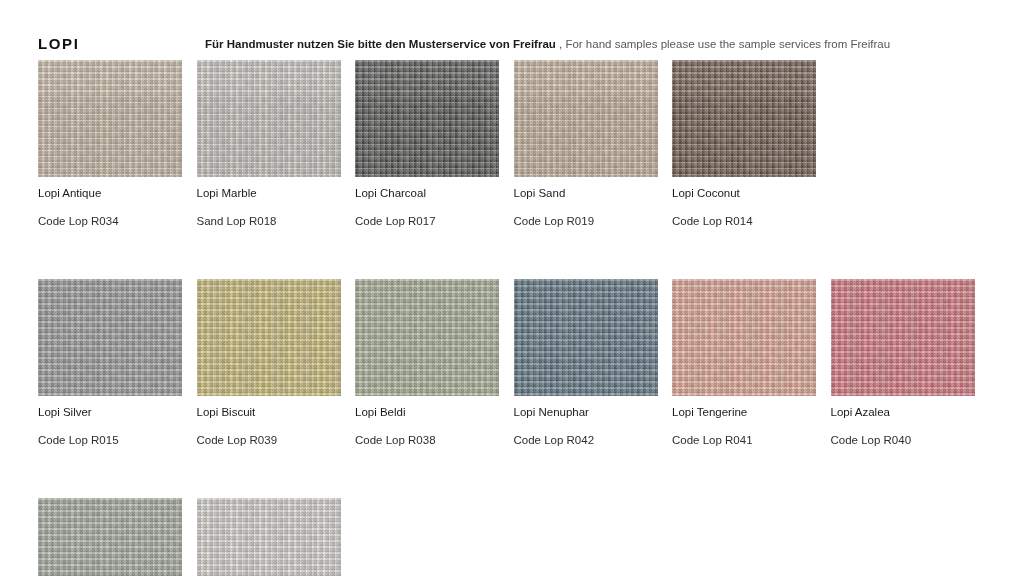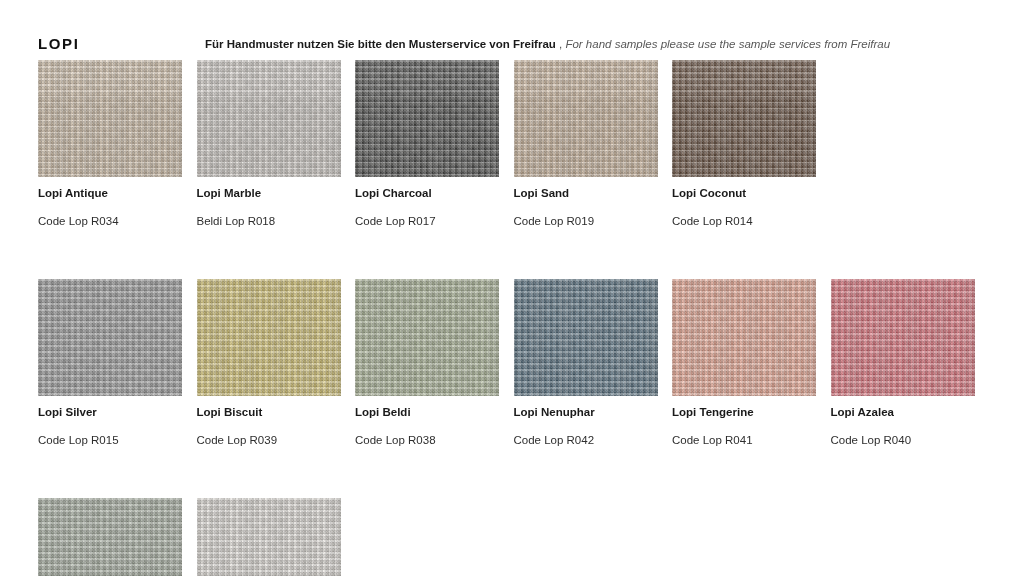--- a/index.html
+++ b/index.html
@@ -49,21 +49,20 @@
     font-weight: 700;
     color: #1a1a1a;
   }
   .sample-note .sep {
     font-weight: 400;
     color: #555555;
   }
   .sample-note .en {
     font-weight: 400;
     color: #585858;
-    font-style: italic;
   }
 
   
   .swatch-grid {
     position: absolute;
     left: 38px;
     top: 60px;
     width: 960px;
   }
   .swatch-row {
@@ -141,21 +140,21 @@
         rgba(0,0,0,0.05) 0px,
         rgba(0,0,0,0.05) 1px,
         rgba(255,255,255,0.06) 1px,
         rgba(255,255,255,0.06) 2px);
     opacity: 0.75;
   }
 
   .swatch-name {
     margin-top: 9px;
     font-size: 11.5px;
-    font-weight: 700;
+    font-weight: 400;
     color: #1a1a1a;
     line-height: 14px;
     white-space: nowrap;
   }
   .swatch-code {
     margin-top: 14px;
     font-size: 11.5px;
     font-weight: 400;
     color: #2e2e2e;
     line-height: 14px;
@@ -184,21 +183,21 @@
         <div class="swatch-name">Lopi Antique</div>
         <div class="swatch-code">Code Lop R034</div>
       </div>
       <div class="swatch-card">
         <div class="swatch-chip" style="background-color: rgb(217, 212, 206);">
           <div class="weave"></div>
           <div class="weave2"></div>
           <div class="grain"></div>
         </div>
         <div class="swatch-name">Lopi Marble</div>
-        <div class="swatch-code">Beldi Lop R018</div>
+        <div class="swatch-code">Sand Lop R018</div>
       </div>
       <div class="swatch-card">
         <div class="swatch-chip" style="background-color: rgb(80, 80, 78);">
           <div class="weave"></div>
           <div class="weave2"></div>
           <div class="grain"></div>
         </div>
         <div class="swatch-name">Lopi Charcoal</div>
         <div class="swatch-code">Code Lop R017</div>
       </div>

